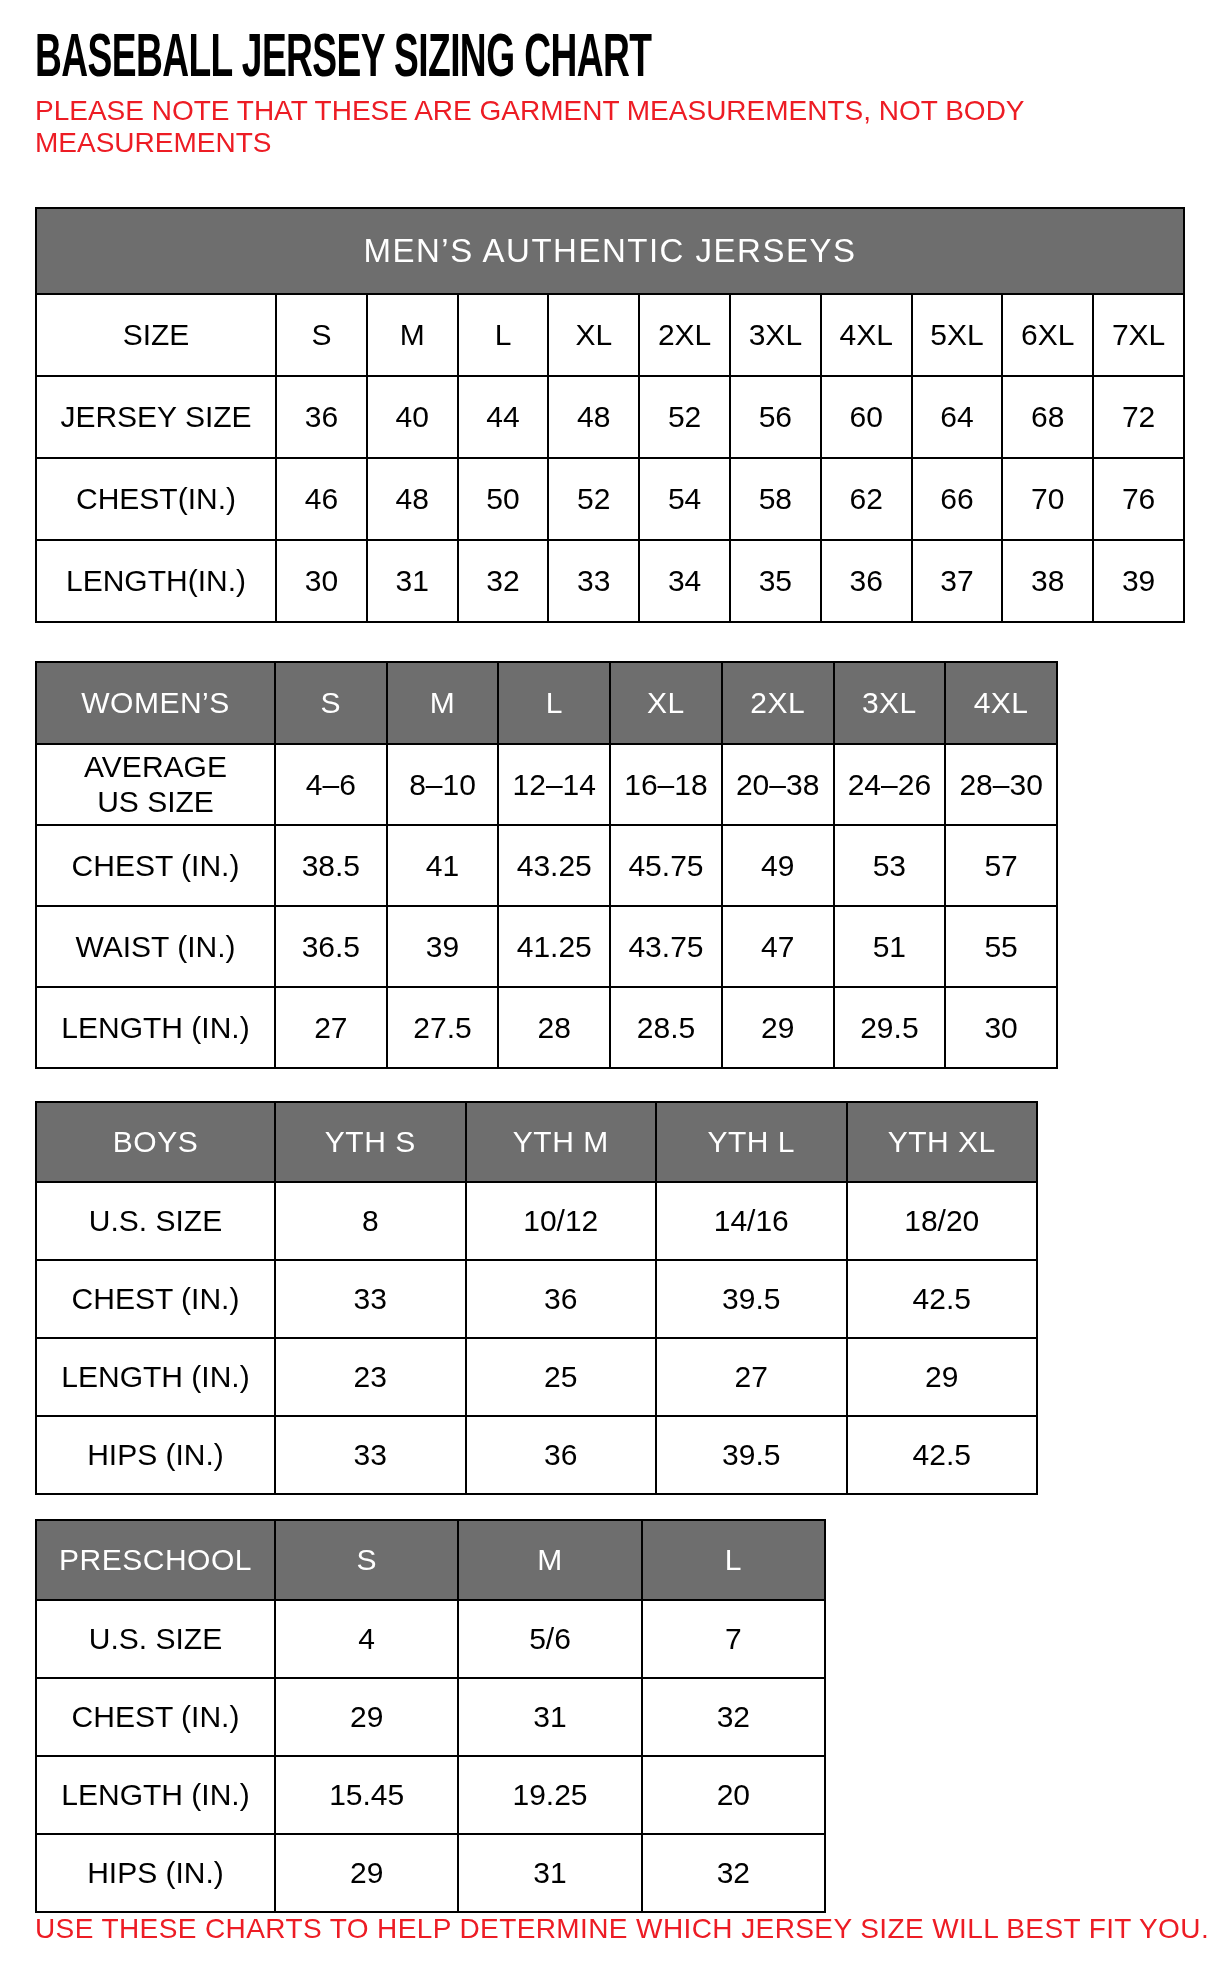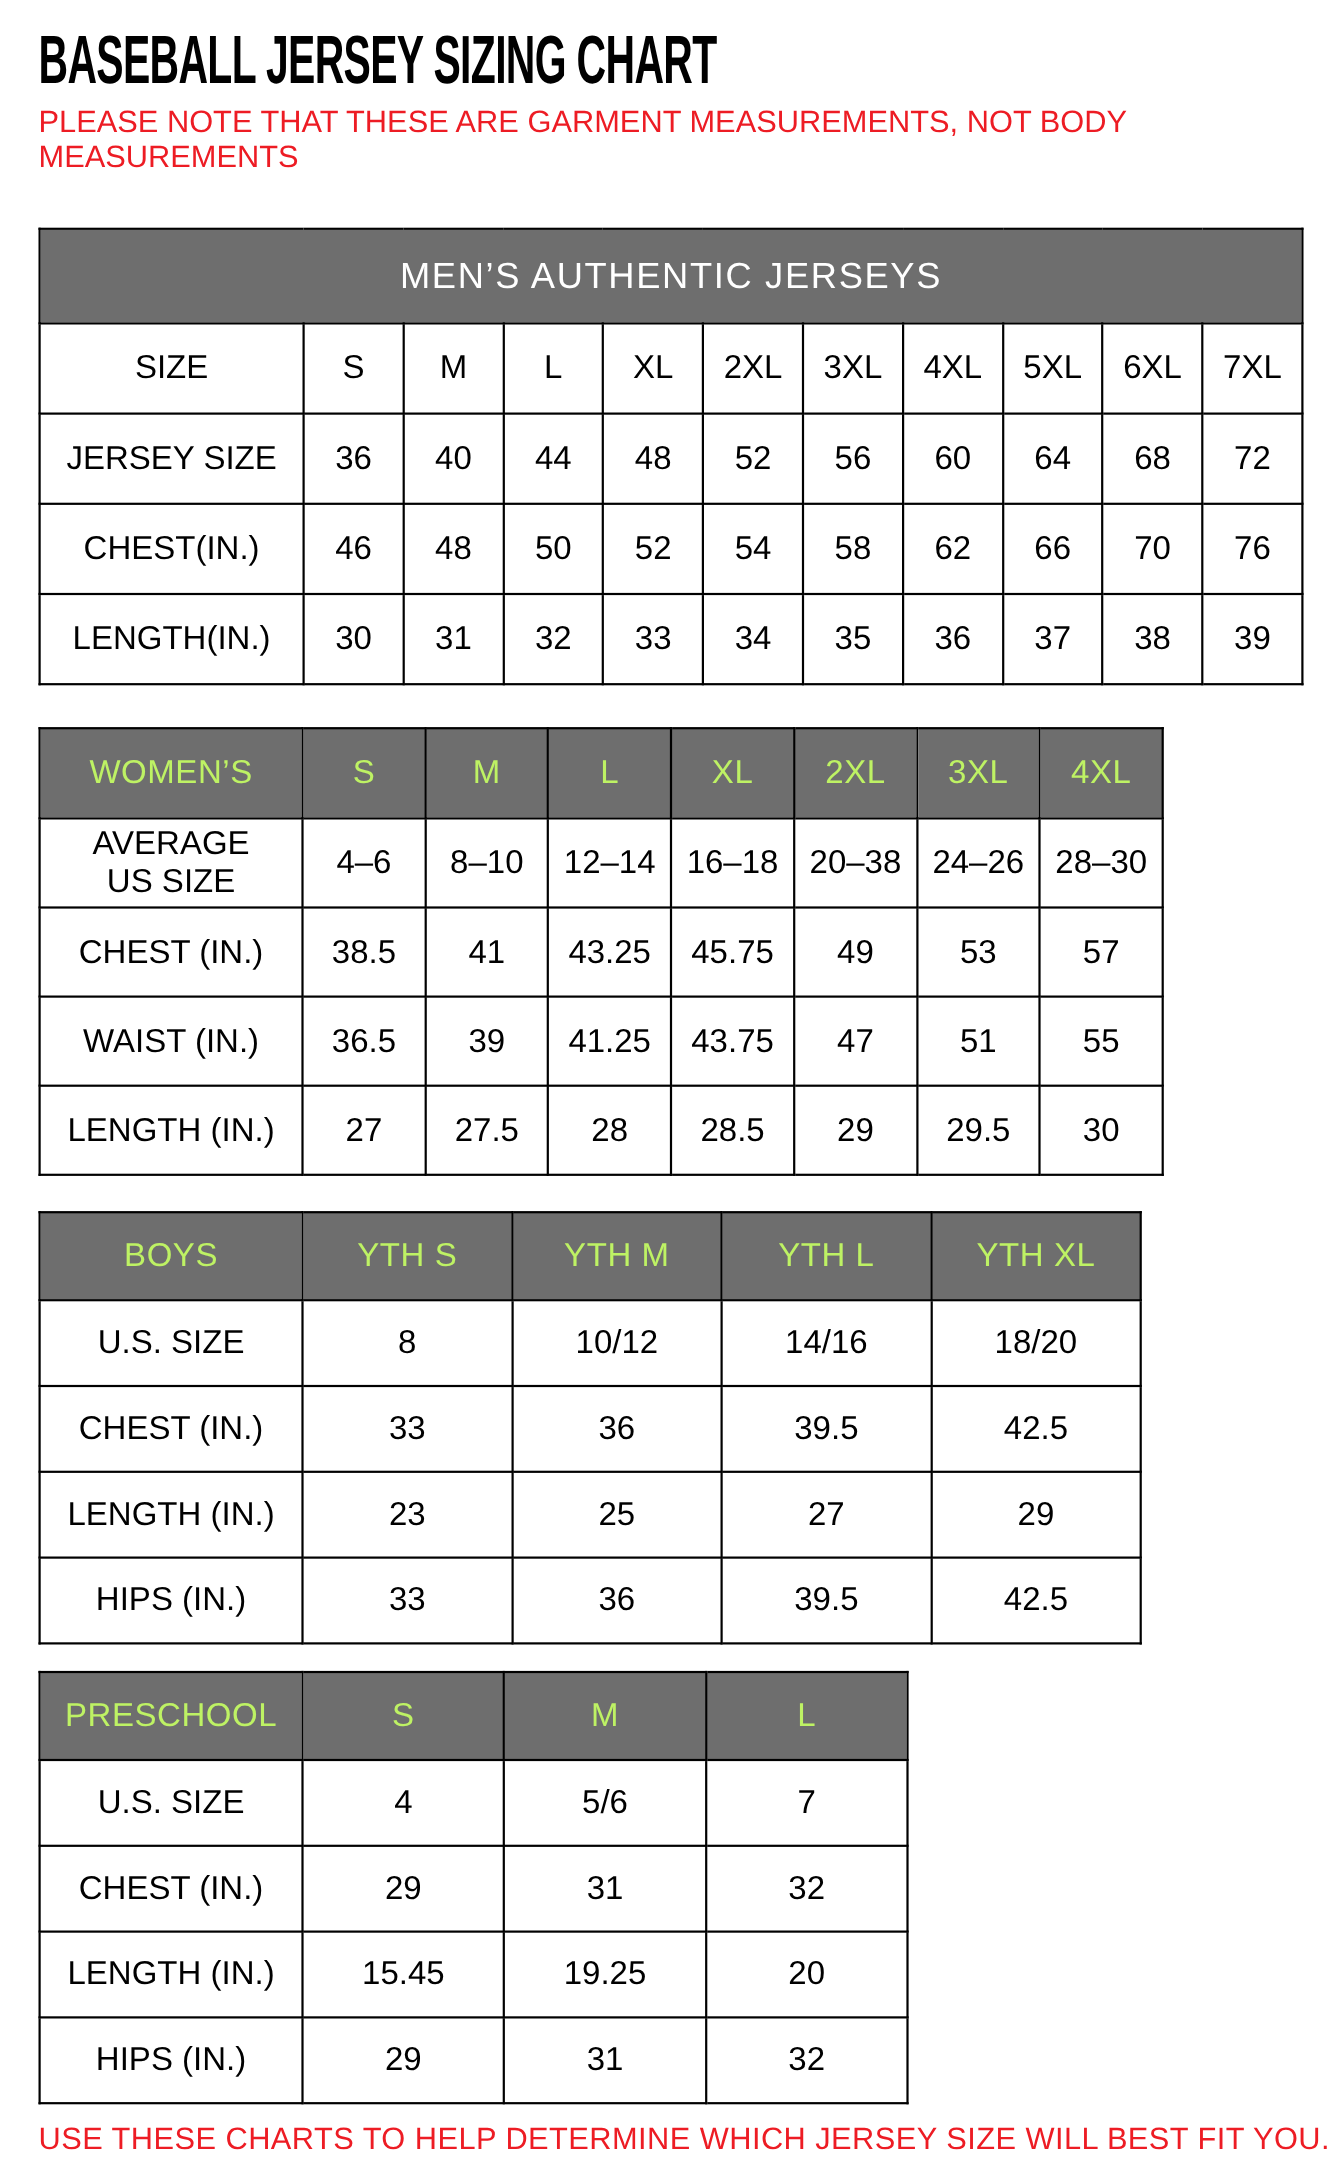--- a/index.html
+++ b/index.html
@@ -34,21 +34,21 @@
     font-weight:400;padding:0;overflow:hidden;
   }
   
   th.mens-title{
     background:var(--gray);color:#ffffff;
     border:0;border-bottom:3px solid var(--ink);
     font-size:33px;letter-spacing:1.5px;
   }
   
   th.gray-h{
-    background:var(--gray);color:#bef264;
+    background:var(--gray);color:#ffffff;
     border-bottom:4px solid var(--ink);
     font-size:30px;letter-spacing:0.5px;
   }
   th.row-label{white-space:pre-line;line-height:1.15;}
   .t-mens{width:1150px;margin-top:48px;}
   .t-mens col.c-label{width:240px;}
   .t-mens thead tr{height:86px;}
   .t-mens tbody tr{height:82px;}
 
   .t-womens{width:1023px;margin-top:38px;}
@@ -60,21 +60,21 @@
   .t-boys col.c-label{width:239px;}
   .t-boys thead tr{height:80px;}
   .t-boys tbody tr{height:78px;}
 
   .t-preschool{width:791px;margin-top:24px;}
   .t-preschool col.c-label{width:239px;}
   .t-preschool thead tr{height:80px;}
   .t-preschool tbody tr{height:78px;}
 
   .footer{
-    margin-top:16px;color:var(--red);
+    margin-top:0;color:var(--red);
     font-size:28px;letter-spacing:0.4px;white-space:nowrap;
   }
 </style>
 </head>
 <body>
 
 <div class="page">
 
   <h1 class="title">BASEBALL JERSEY SIZING CHART</h1>
 

